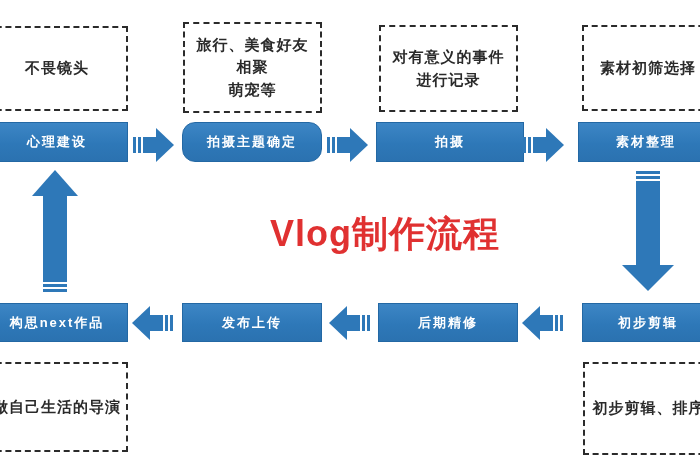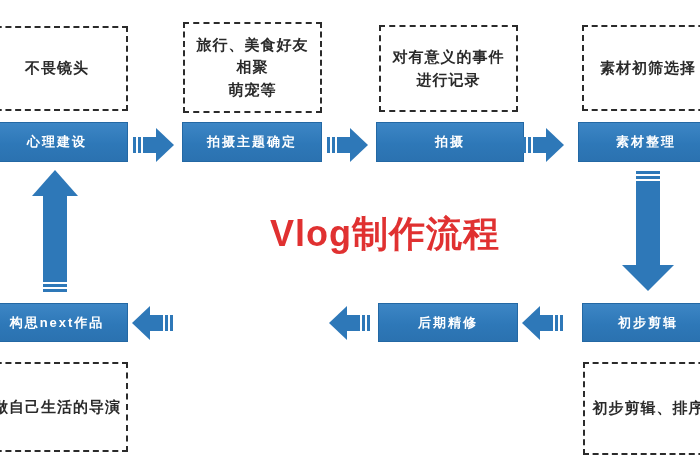--- a/index.html
+++ b/index.html
@@ -156,21 +156,21 @@
     <span class="note-text">对有意义的事件
 进行记录</span>
   </div>
   <div class="note" style="left:582px; top:25px; width:132px; height:86px;">
     <span class="note-text">素材初筛选择</span>
   </div>
 
   <div class="stage" style="left:-14px; top:122px; width:142px;">
     <span class="stage-label">心理建设</span>
   </div>
-  <div class="stage" style="left:182px; top:122px; width:140px;">
+  <div class="stage" style="left:182px; top:122px; width:140px;border-radius:13px;">
     <span class="stage-label">拍摄主题确定</span>
   </div>
   <div class="stage" style="left:376px; top:122px; width:148px;">
     <span class="stage-label">拍摄</span>
   </div>
   <div class="stage" style="left:578px; top:122px; width:136px;">
     <span class="stage-label">素材整理</span>
   </div>
 
   <div class="h-arrow" style="left:133px; top:128px;">
@@ -217,20 +217,23 @@
     <i class="vshaft" style="height:84px;"></i>
     <i class="head-d"></i>
   </div>
 
   <div class="stage" style="left:582px; top:303px; width:132px; height:39px;">
     <span class="stage-label">初步剪辑</span>
   </div>
   <div class="stage" style="left:378px; top:303px; width:140px; height:39px;text-align:right;">
     <span class="stage-label">后期精修</span>
   </div>
+  <div class="stage" style="left:182px; top:303px; width:140px; height:39px;">
+    <span class="stage-label">发布上传</span>
+  </div>
   <div class="stage" style="left:-14px; top:303px; width:142px; height:39px;">
     <span class="stage-label">构思next作品</span>
   </div>
 
   <div class="h-arrow" style="left:522px; top:306px;">
     <i class="head-l"></i>
       <i class="shaft"></i>
       <i class="gap"></i>
       <i class="stripe"></i>
       <i class="gap"></i>

